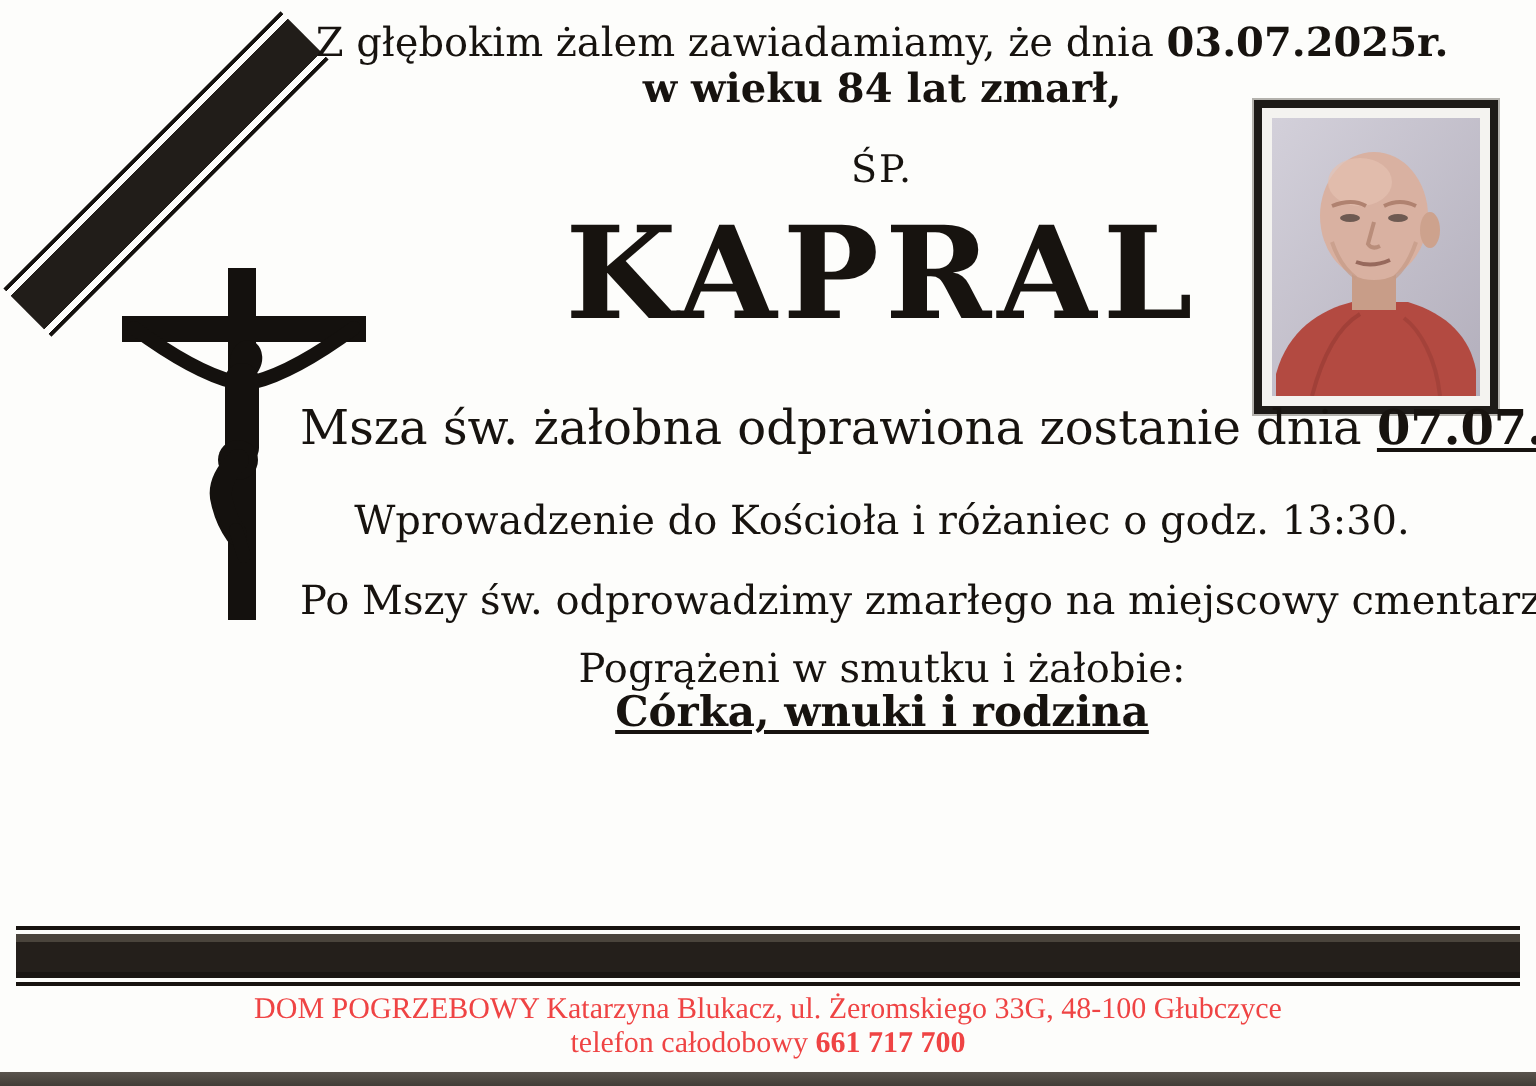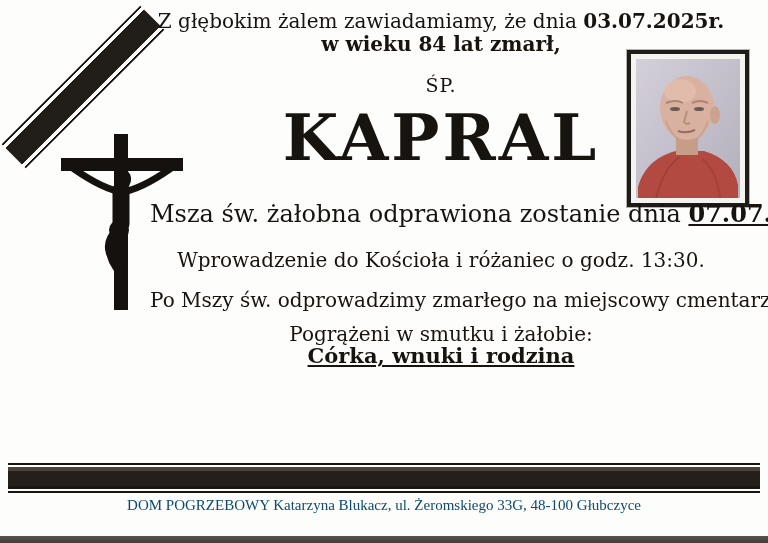--- a/index.html
+++ b/index.html
@@ -87,21 +87,21 @@
       #fdfdfb 26px 28px,
       #17130f 28px 30px);
   }
 
   
   .footer {
     position:absolute; left:0; right:0; top:497px;
     text-align:center;
     font-family:"Liberation Serif", serif;
     font-size:15px; line-height:17px;
-    color:#0c4a6e;
+    color:#ef4444;
   }
   .footer p { margin:0; white-space:nowrap; }
 
   
   .scan-edge {
     position:absolute; left:0; right:0; bottom:0; height:7px;
     background:linear-gradient(180deg, #5a544d, #423d37);
   }
 </style>
 </head>
@@ -171,15 +171,16 @@
   <p class="mourners">
     <span class="line">Pogrążeni w smutku i żałobie:</span>
     <span class="line family">Córka, wnuki i rodzina</span>
   </p>
 </div>
 
 <div class="band"></div>
 
 <div class="footer">
   <p>DOM POGRZEBOWY Katarzyna Blukacz, ul. Żeromskiego 33G, 48-100 Głubczyce</p>
+  <p><span>telefon całodobowy </span><b>661 717 700</b></p>
 </div>
 
 <div class="scan-edge"></div>
 
 </body></html>

